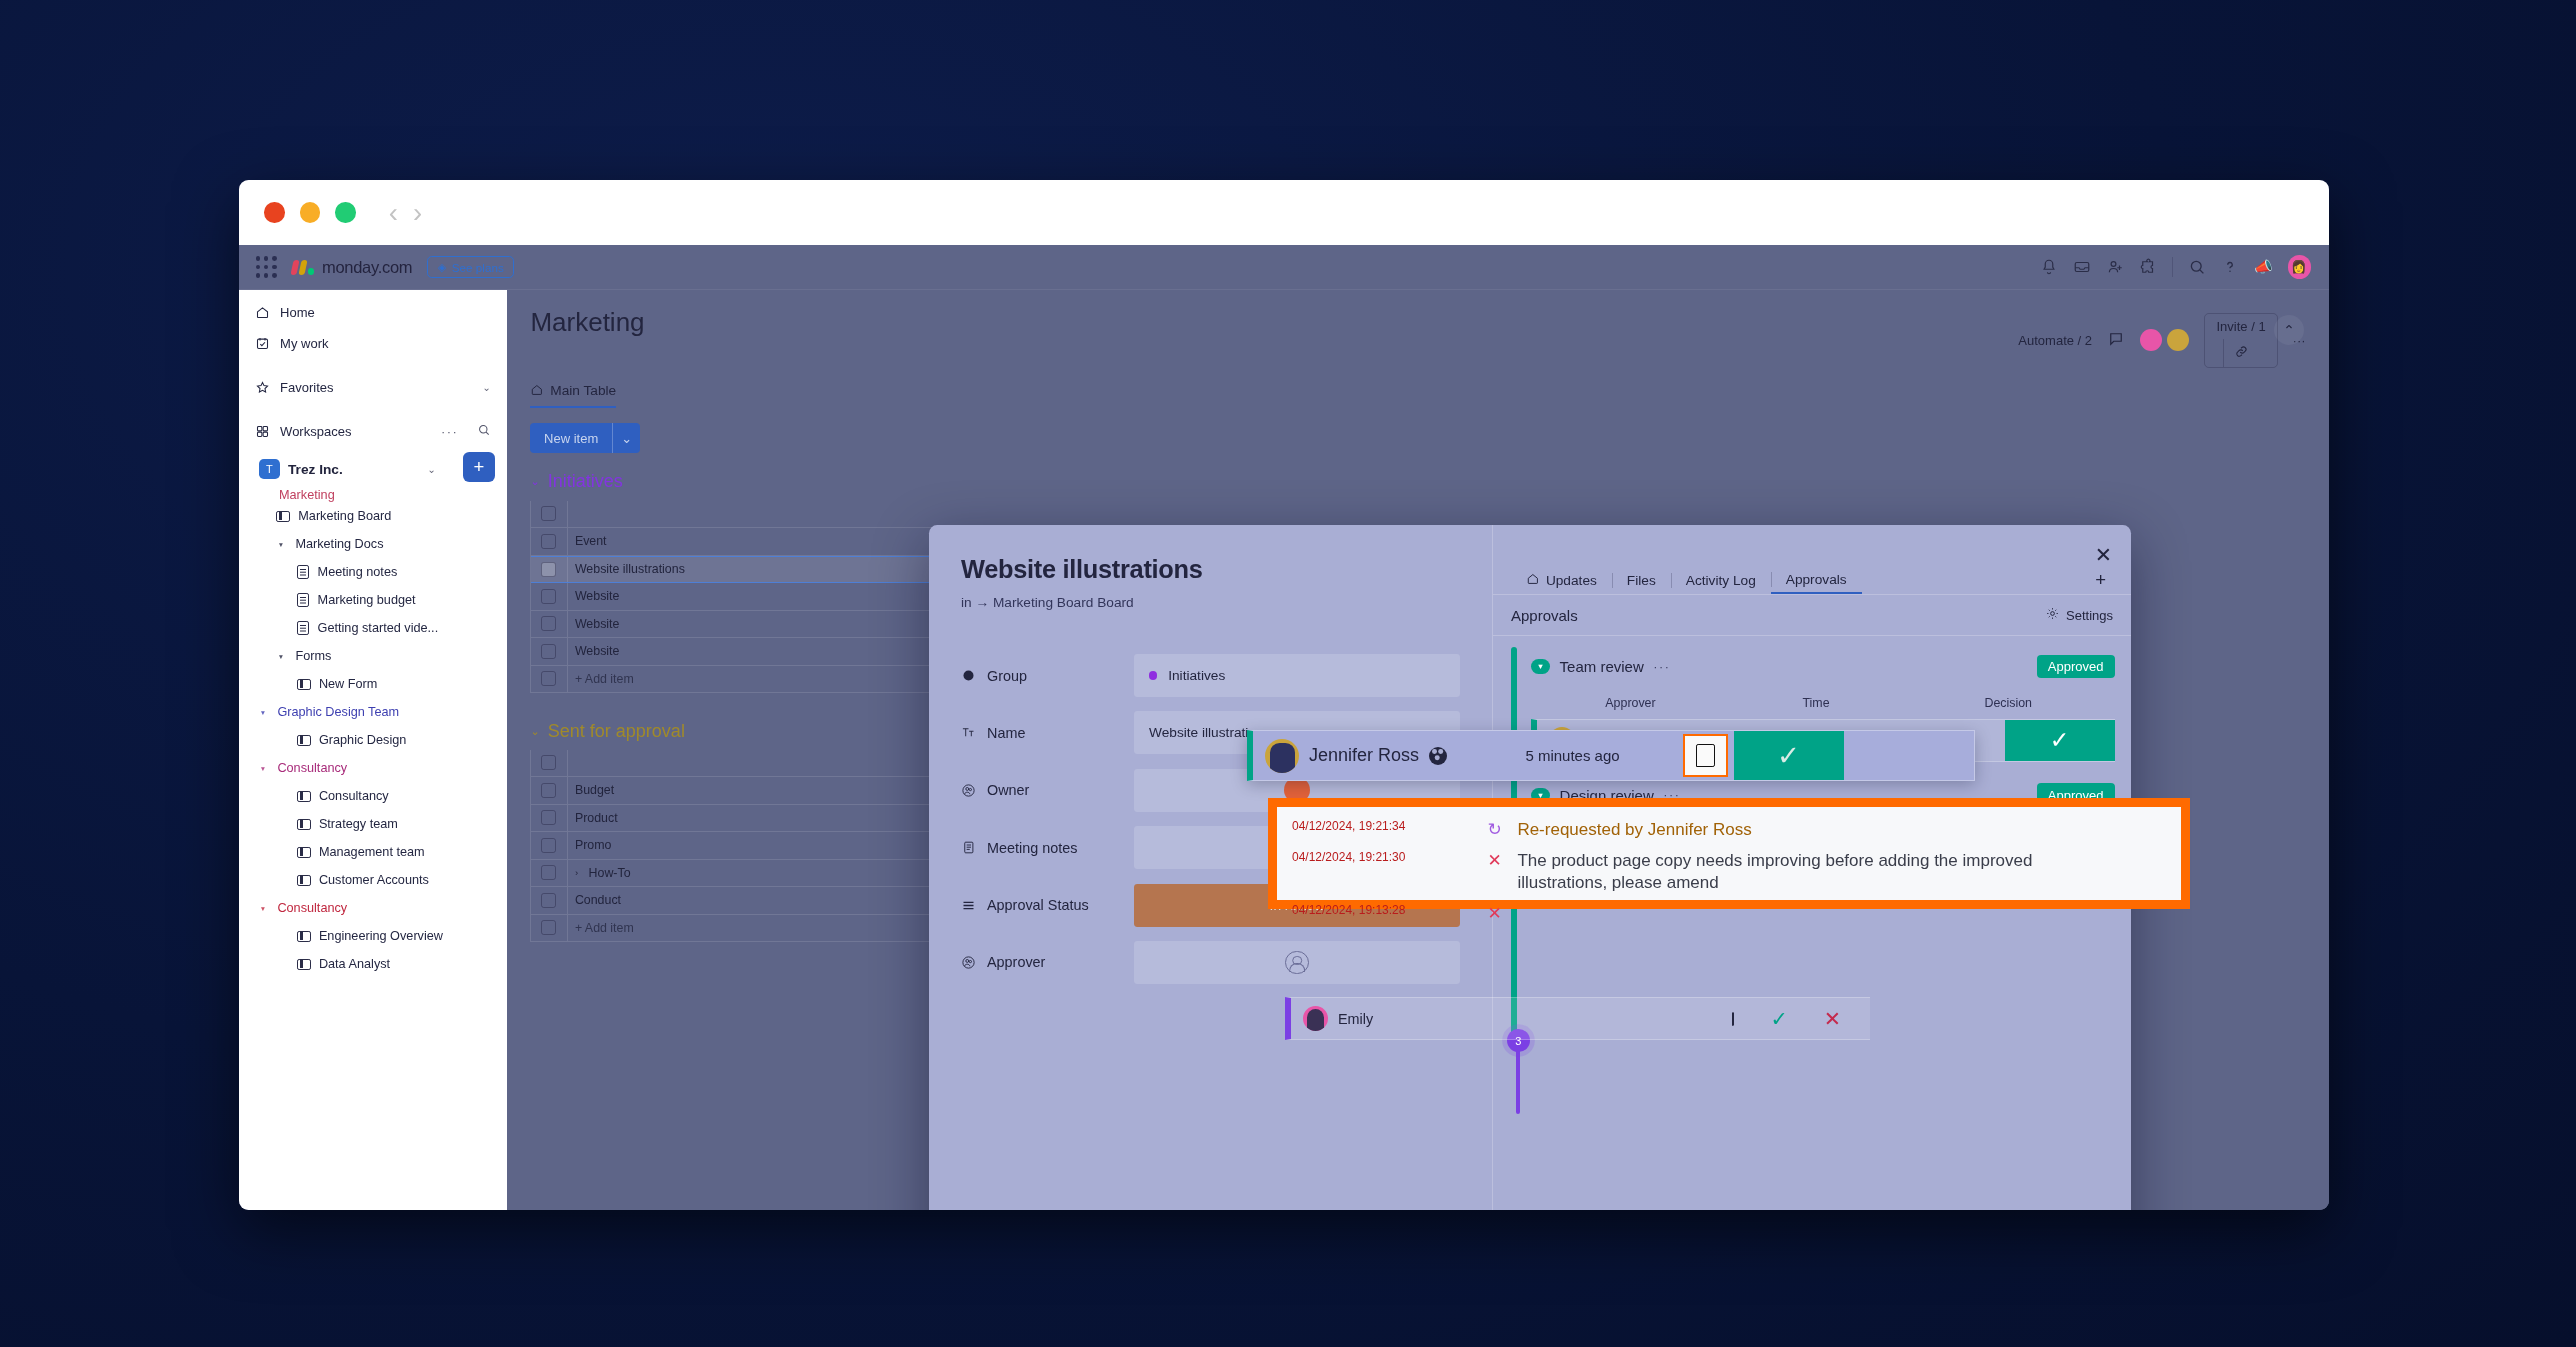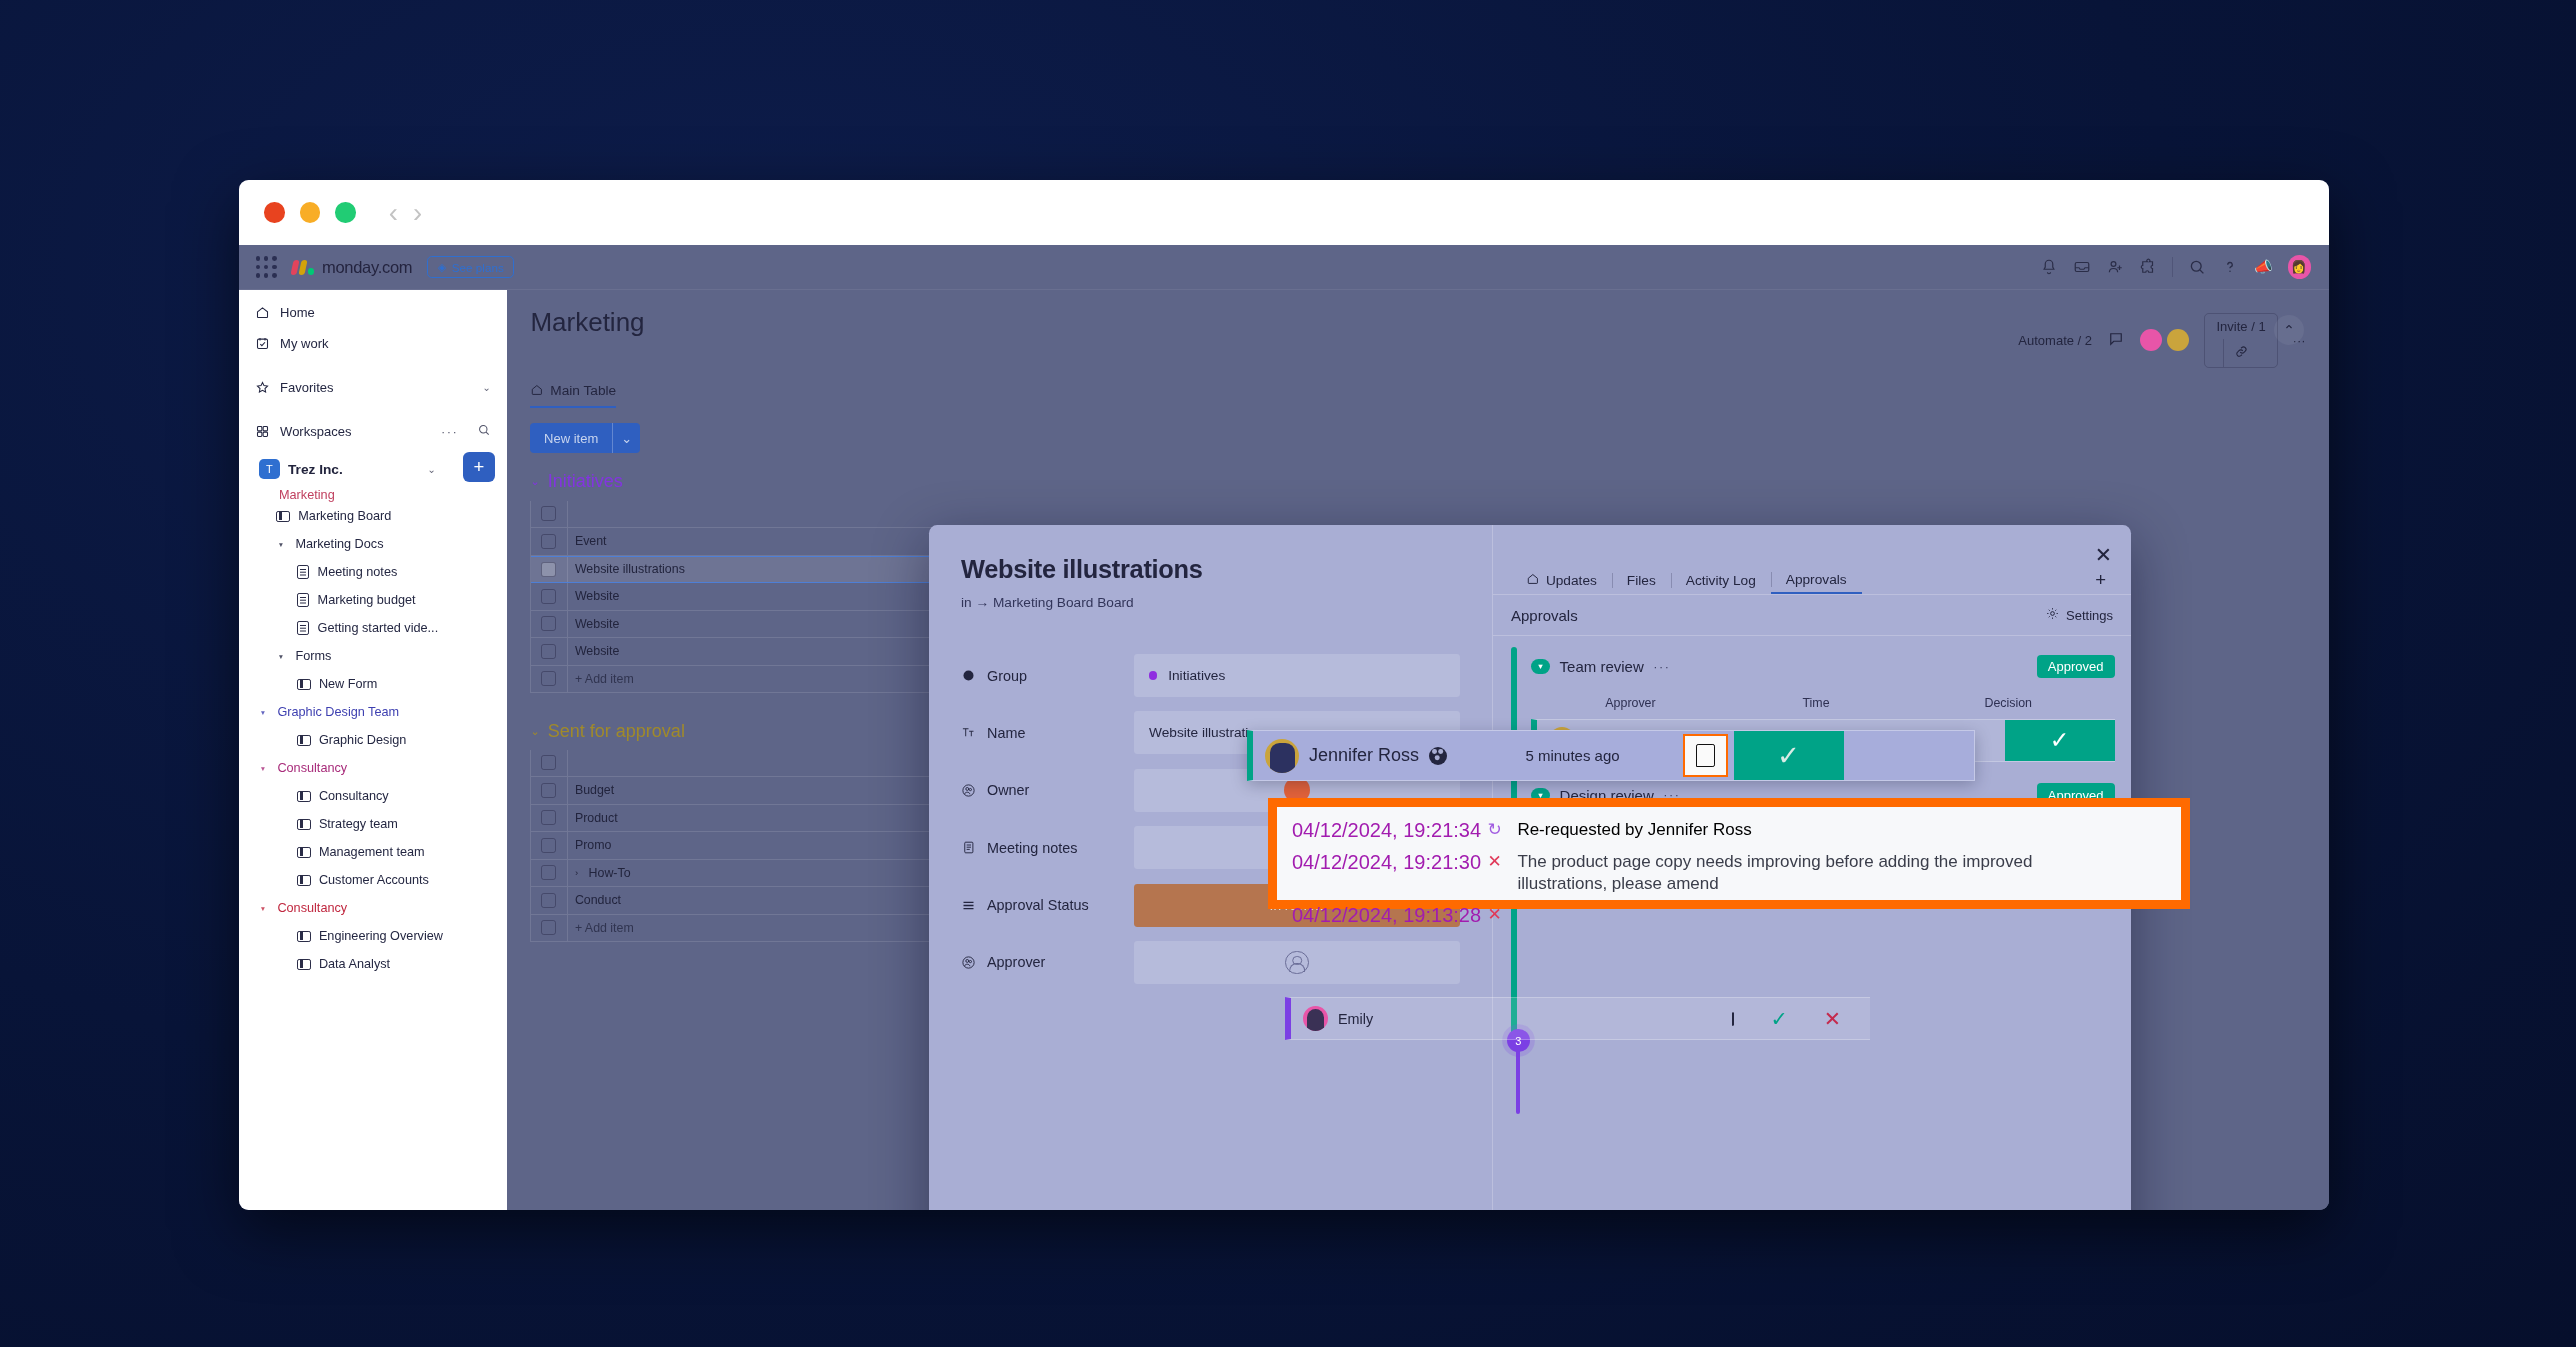--- a/index.html
+++ b/index.html
@@ -268,26 +268,26 @@
   .dec-hl { width: 110px; height: 100%; background: #00a387; display:flex; align-items:center;
             justify-content:center; color: #d9ece6; font-size: 27.5px; margin-left: 5.5px; }
 
   
   #note-popup {
     position: absolute; left: 1268px; top: 798px; width: 922px; height: 111px;
     border: 9.6px solid #ff6a00; background: #f7f8fa; z-index: 60;
     padding: 12.4px 18px 12.4px 15px;
   }
   .pop-line { display: flex; align-items: flex-start; gap: 12.4px; margin-bottom: 8.2px; }
-  .pop-ts { font-size: 20px; color: #a21caf; white-space: nowrap; width: 180px; font-family: "Liberation Sans", sans-serif;}
+  .pop-ts { font-size: 12px; color: #b91c1c; white-space: nowrap; width: 180px; font-family: "Liberation Sans", sans-serif;}
   .pop-ico { width: 20.6px; text-align:center; font-size: 17px; }
   .ico-refresh { color: #a05ae0; }
   .ico-x { color: #e03a5a; }
   .pop-txt { font-size: 17px; color: #3a3d4a; line-height: 1.32; }
-  .pop-txt.muted { color: #000000; }
+  .pop-txt.muted { color: #a16207; }
 
   
   #emily-row {
     position: absolute; left: 1285px; top: 997px; width: 585px; height: 43px;
     background: rgba(255,255,255,.12); border-left: 6.2px solid #7b3fe4;
     border-top: 0.7px solid rgba(255,255,255,.25); border-bottom: 0.7px solid rgba(255,255,255,.25);
     display: flex; align-items: center; z-index: 30;
   }
   .em-name { display:flex; align-items:center; gap: 9.6px; padding-left: 12.4px; font-size: 14.4px;
              color: #23253f; }

